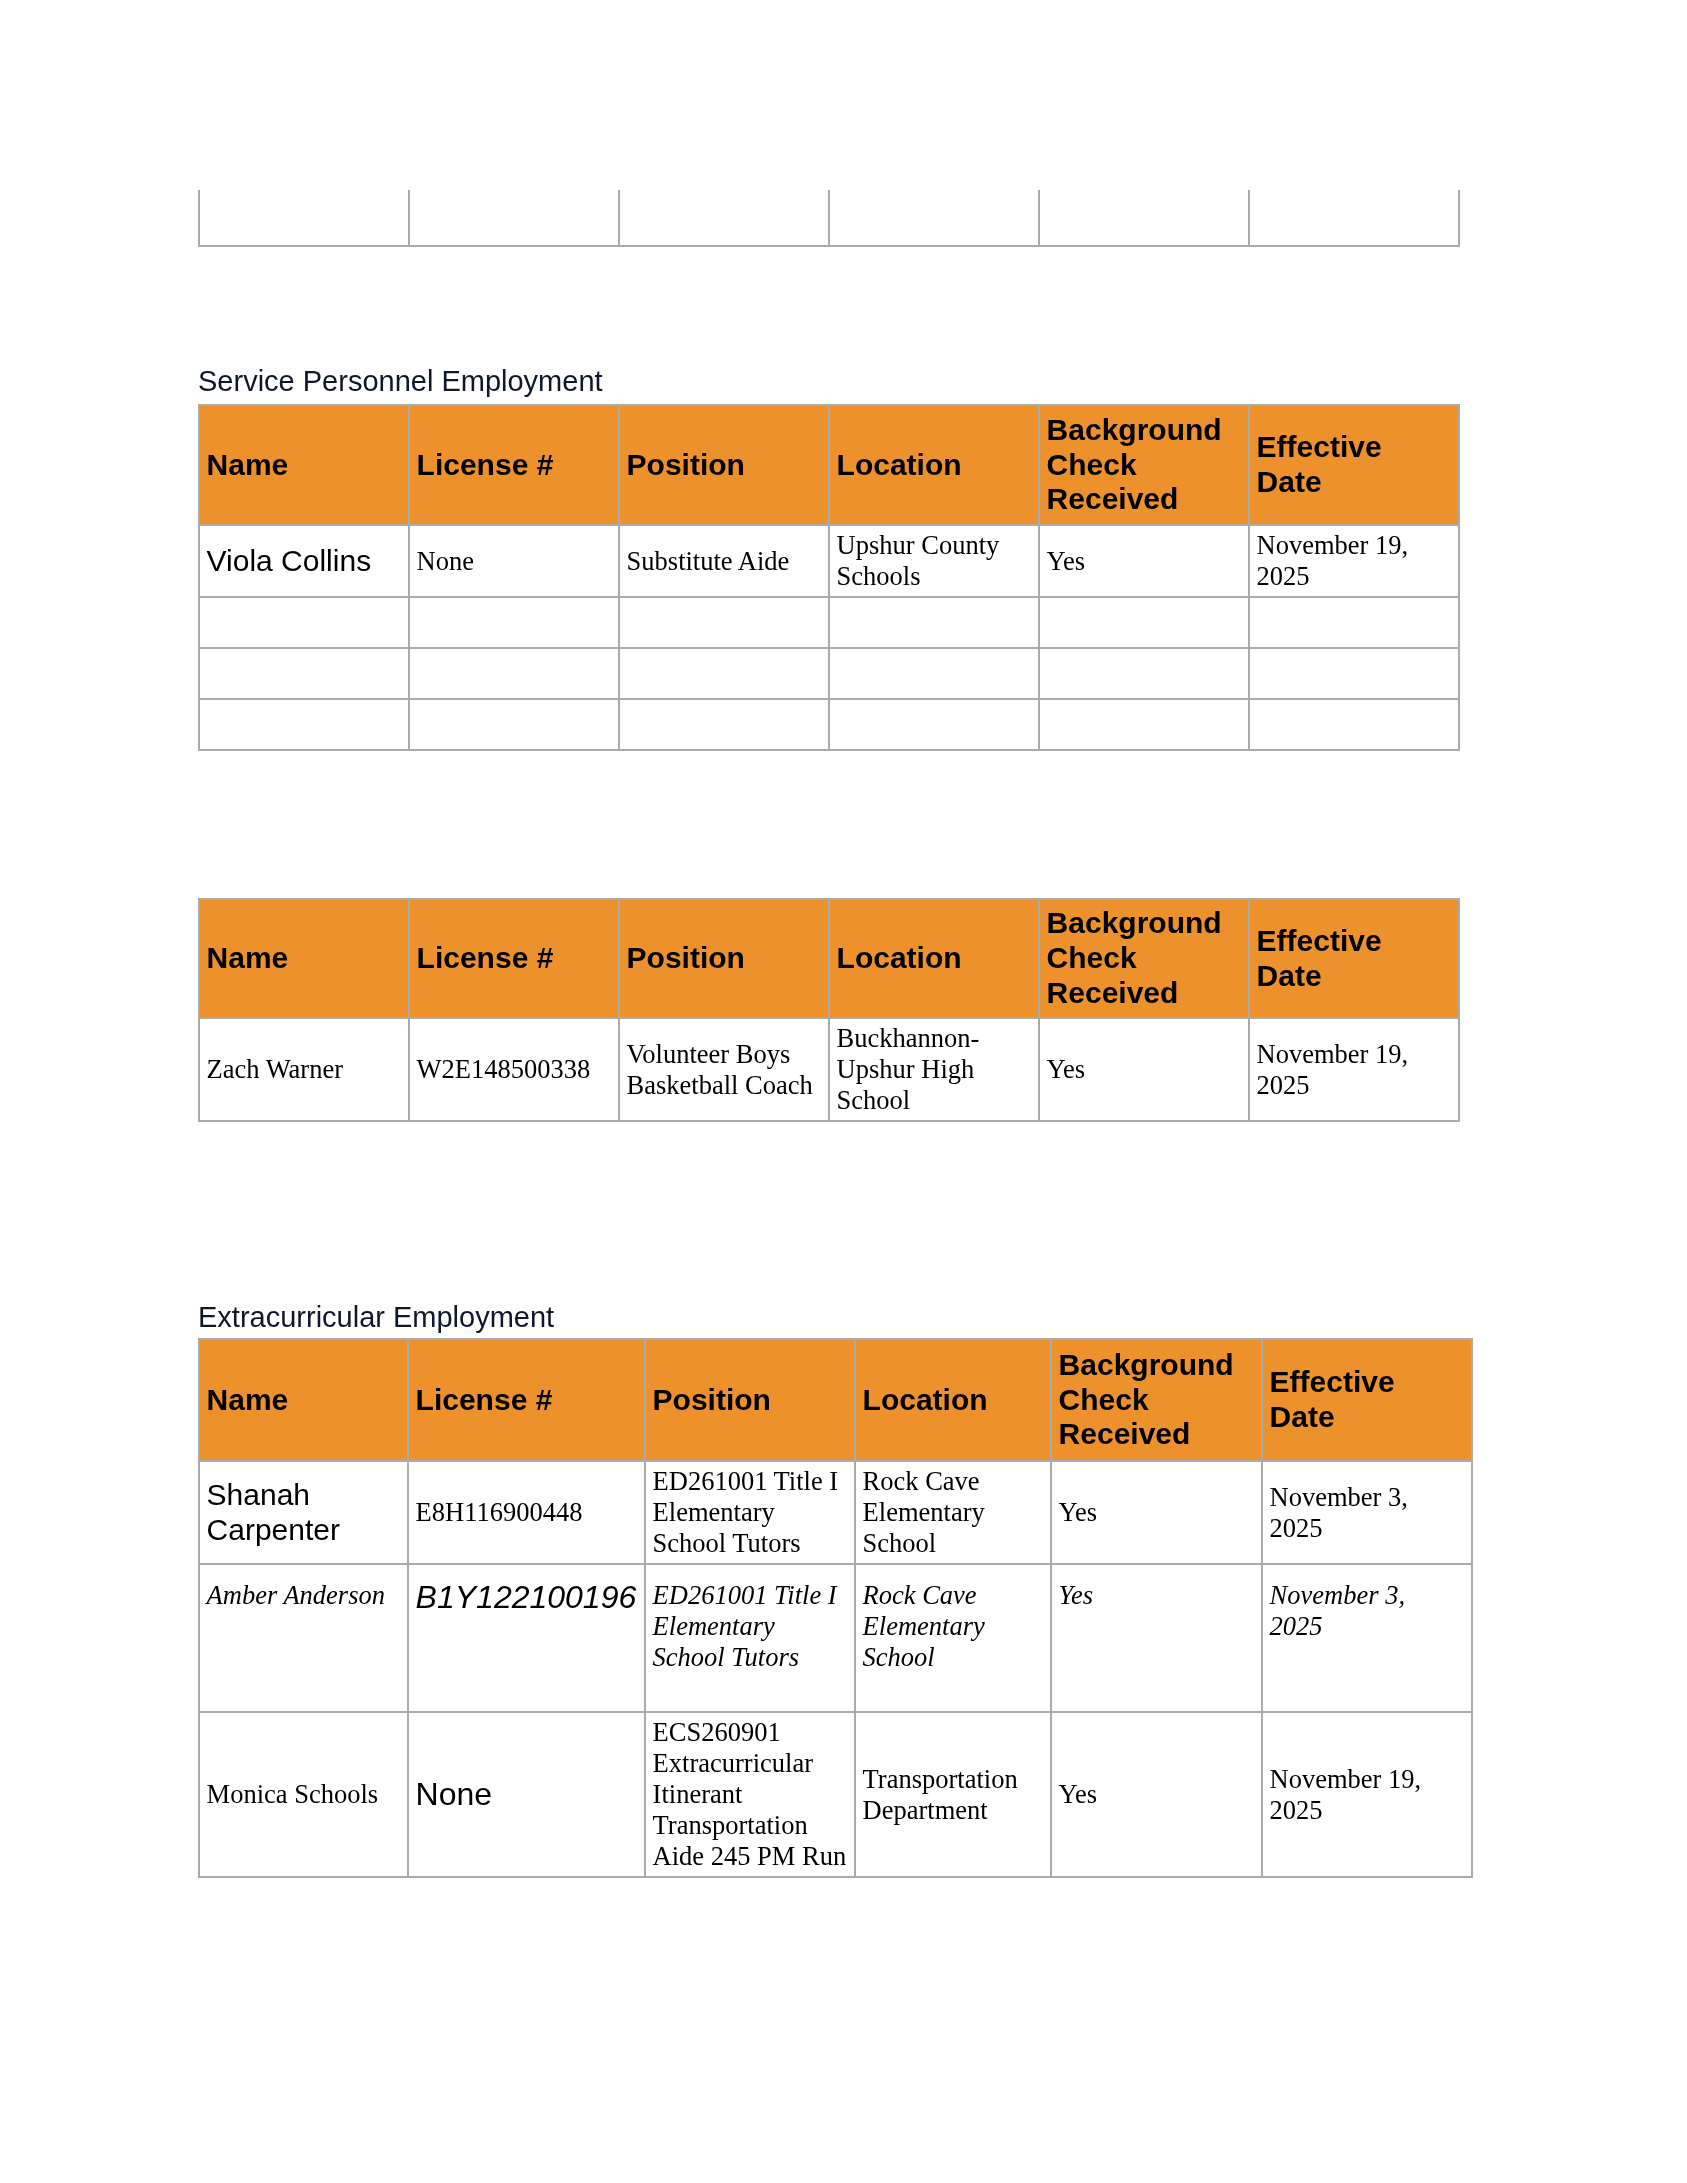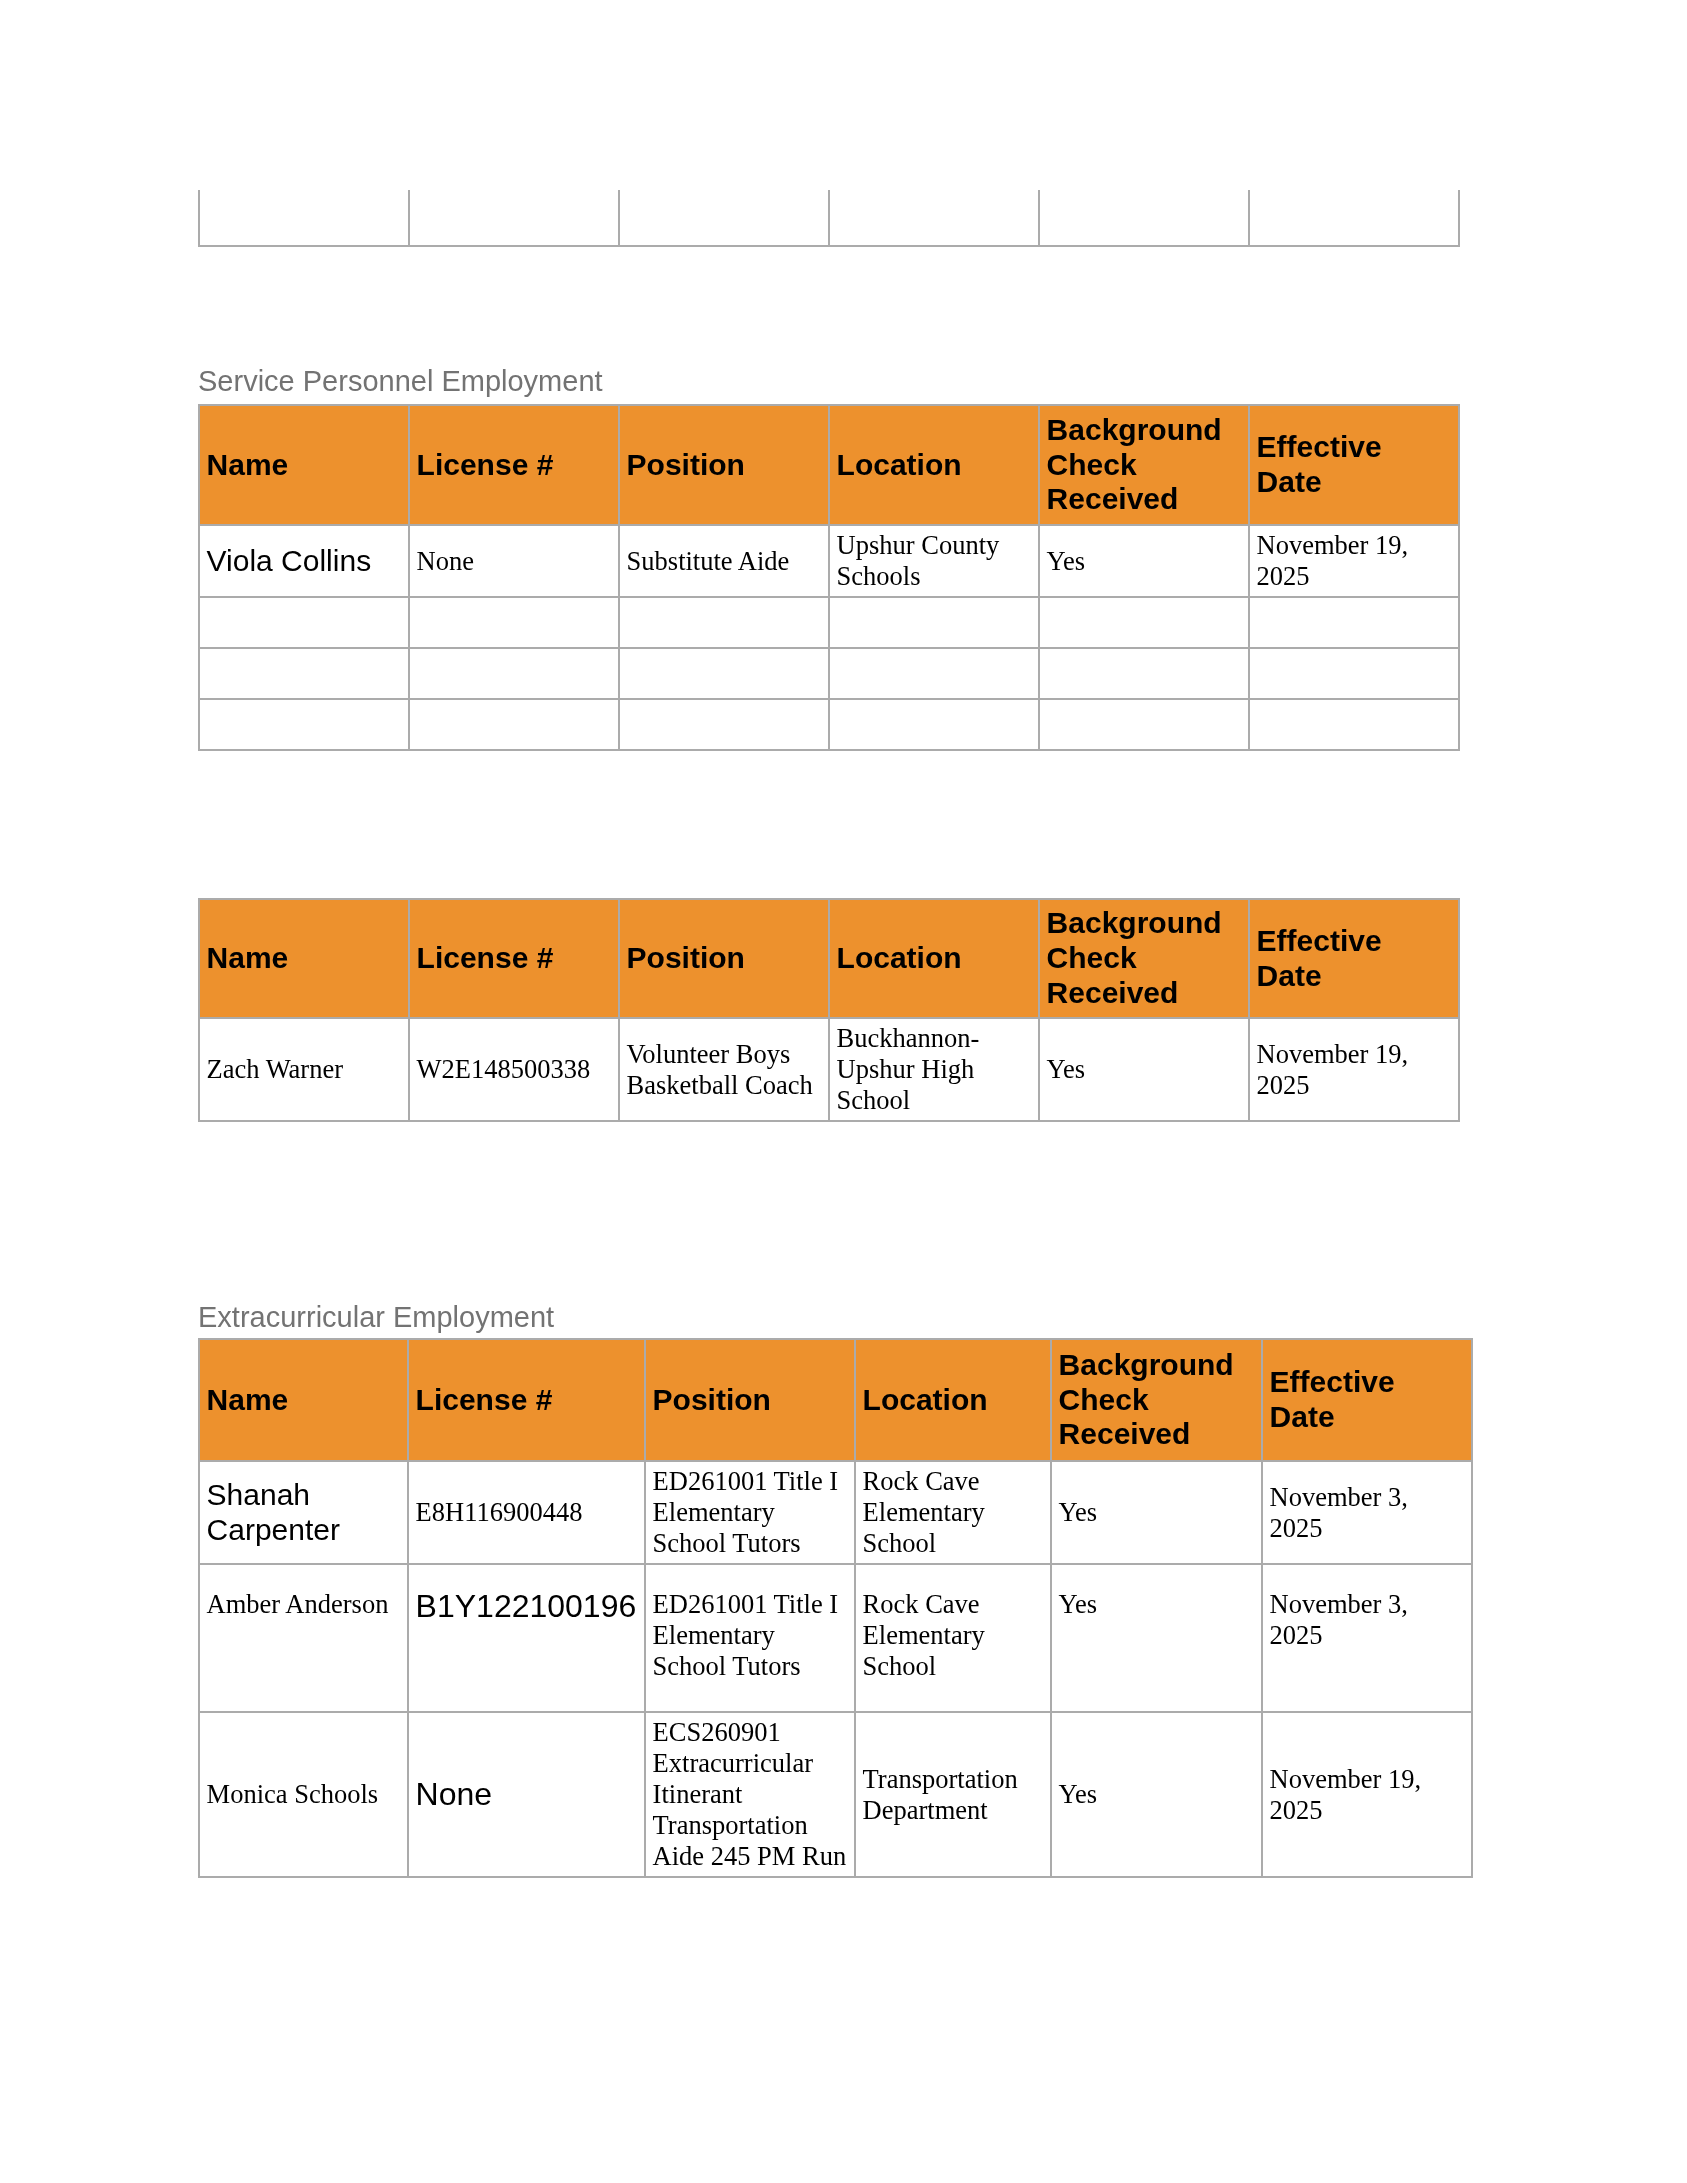--- a/index.html
+++ b/index.html
@@ -3,21 +3,21 @@
 <meta charset="utf-8">
 <style>
   * { margin:0; padding:0; box-sizing:border-box; }
   html,body { background:#ffffff; }
   body {
     width:1687px; height:2183px; position:relative;
     font-family:"Liberation Sans", sans-serif; color:#000;
   }
   .sec-heading {
     position:absolute; left:198px;
-    font-size:29px; font-weight:normal; color:#737373;
+    font-size:29px; font-weight:normal; color:#0f172a;
     font-family:"Liberation Sans", sans-serif;
     letter-spacing:0px; white-space:nowrap;
   }
   table.doc-table {
     position:absolute; left:198px; width:1260px;
     border-collapse:collapse; table-layout:fixed;
     background:#ffffff;
   }
   table.doc-table.wide { width:1274px; }
   .doc-table td, .doc-table th {
@@ -41,21 +41,21 @@
   td.sans {
     font-family:"Liberation Sans", sans-serif;
     font-size:30px; line-height:1.15;
   }
   td.bigsans {
     font-family:"Liberation Sans", sans-serif;
     font-size:32px; line-height:1.1;
   }
   
   table.fragment td { border-top:none; height:56px; }
-  tr.vtop td { vertical-align:top; padding-top:24px; }
+  tr.vtop td { vertical-align:top; padding-top:15px;font-style:italic; }
 </style>
 </head>
 <body>
 
 <table class="doc-table fragment" style="top:190px;">
   <colgroup>
     <col style="width:210px">
       <col style="width:210px">
       <col style="width:210px">
     <col style="width:210px">

